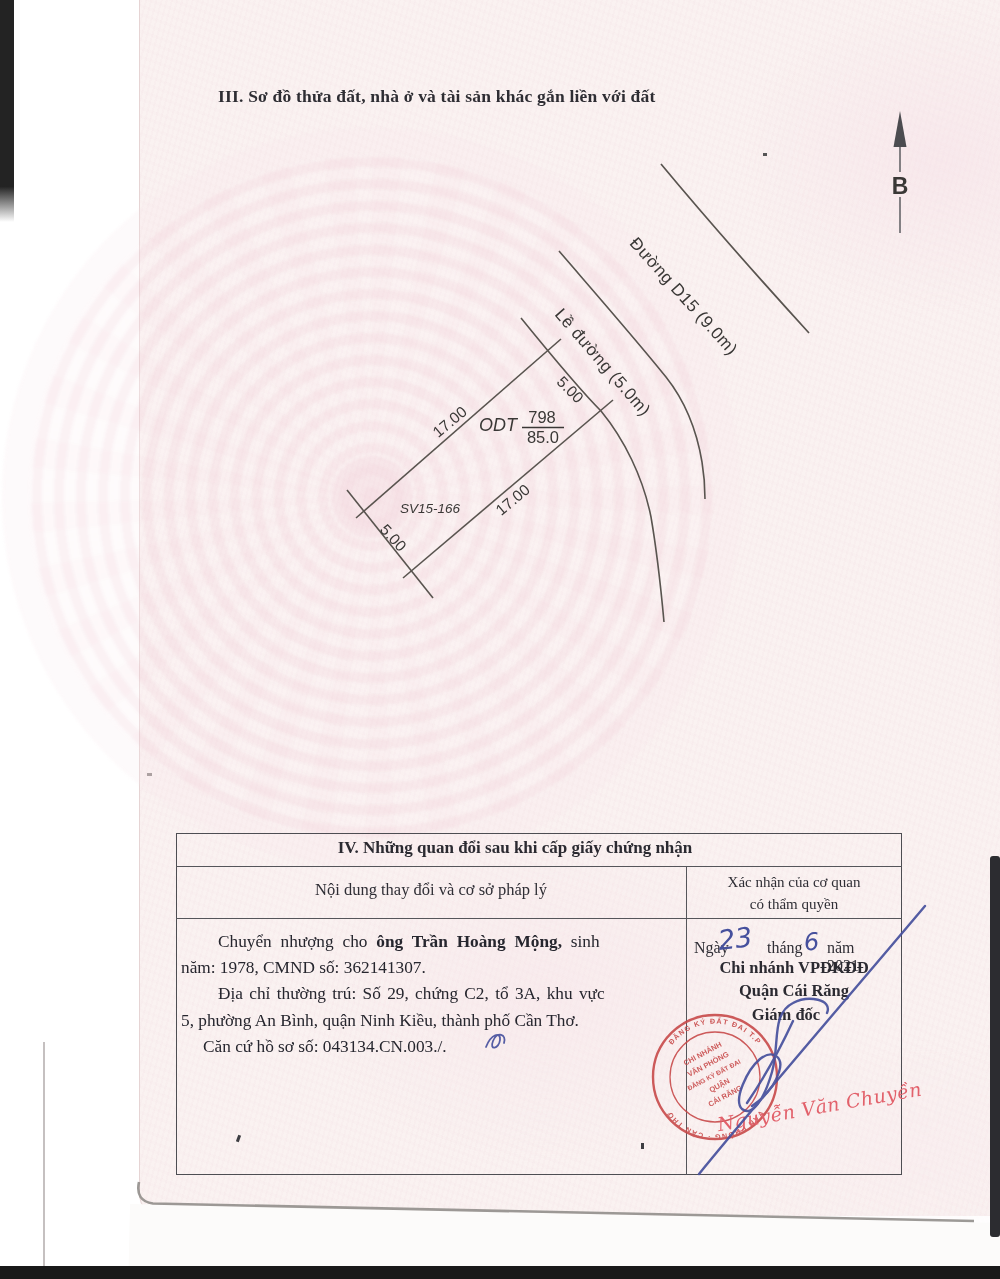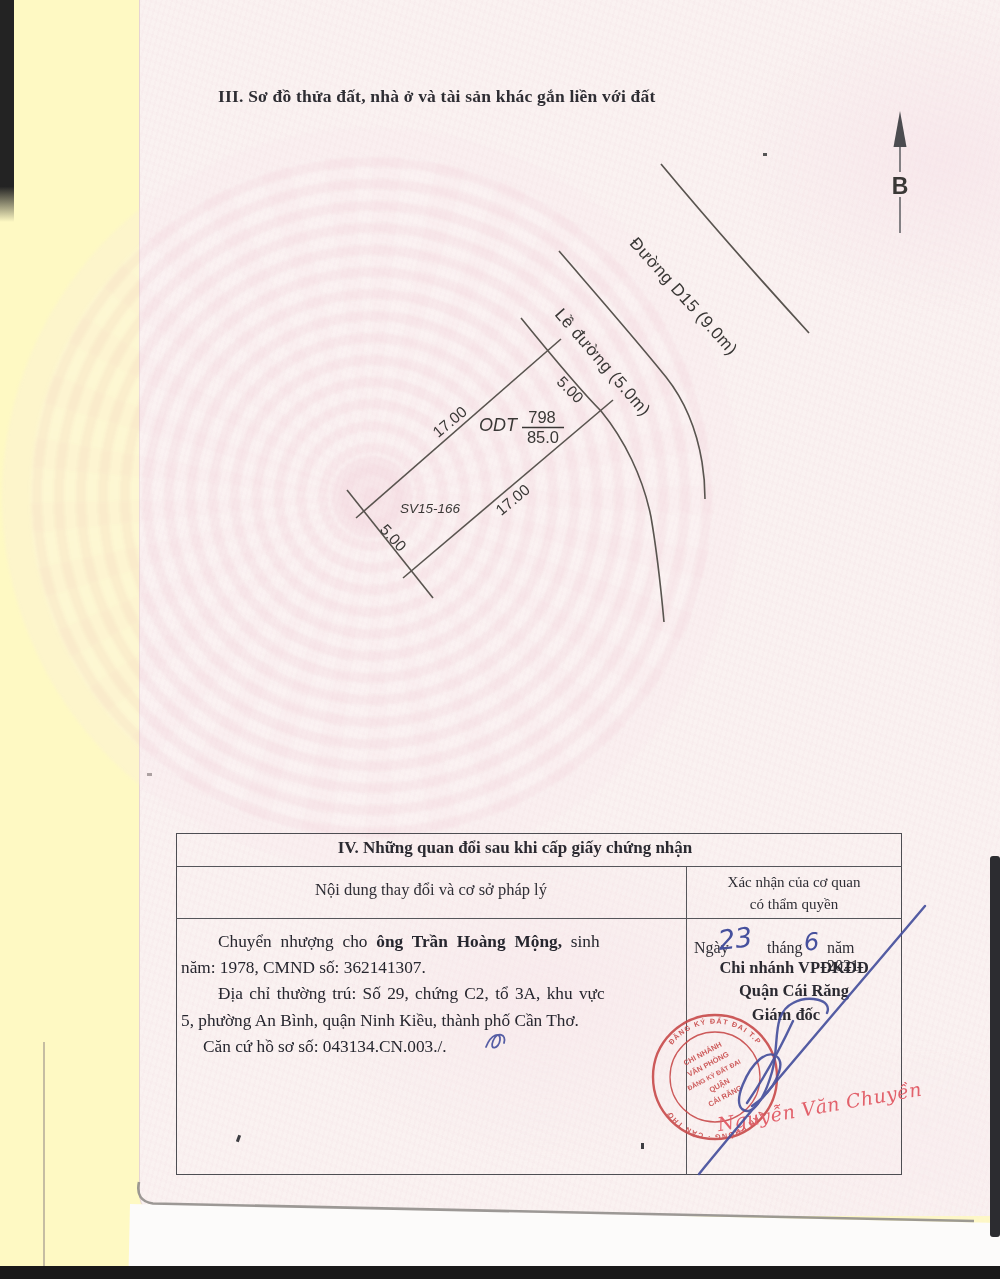--- a/index.html
+++ b/index.html
@@ -1,16 +1,16 @@
 <!DOCTYPE html>
 <html><head>
 <meta charset="utf-8">
 <style>
   html,body{margin:0;padding:0;background:#e9e9e9;}
-  .stage{position:relative;width:1000px;height:1279px;background:#fef9c3;overflow:hidden;
+  .stage{position:relative;width:1000px;height:1279px;background:#ffffff;overflow:hidden;
          font-family:"Liberation Serif",serif;}
   
   .page{position:absolute;left:139px;top:0;width:866px;height:1216px;background:#faf2f1;
         border-left:1px solid rgba(214,188,188,.55);border-bottom-left-radius:22px;}
   .page::before{content:"";position:absolute;inset:0;
         background:repeating-linear-gradient(105deg,rgba(232,199,210,.08) 0 2px,rgba(255,255,255,0) 2px 5px),
                    repeating-linear-gradient(20deg,rgba(232,199,210,.05) 0 3px,rgba(255,255,255,0) 3px 8px);}
   .watermark{position:absolute;left:30px;top:155px;width:684px;height:684px;border-radius:50%;
         background:
           radial-gradient(circle at 50% 50%, rgba(240,200,212,.5) 0 40px, rgba(240,200,212,0) 42px),

